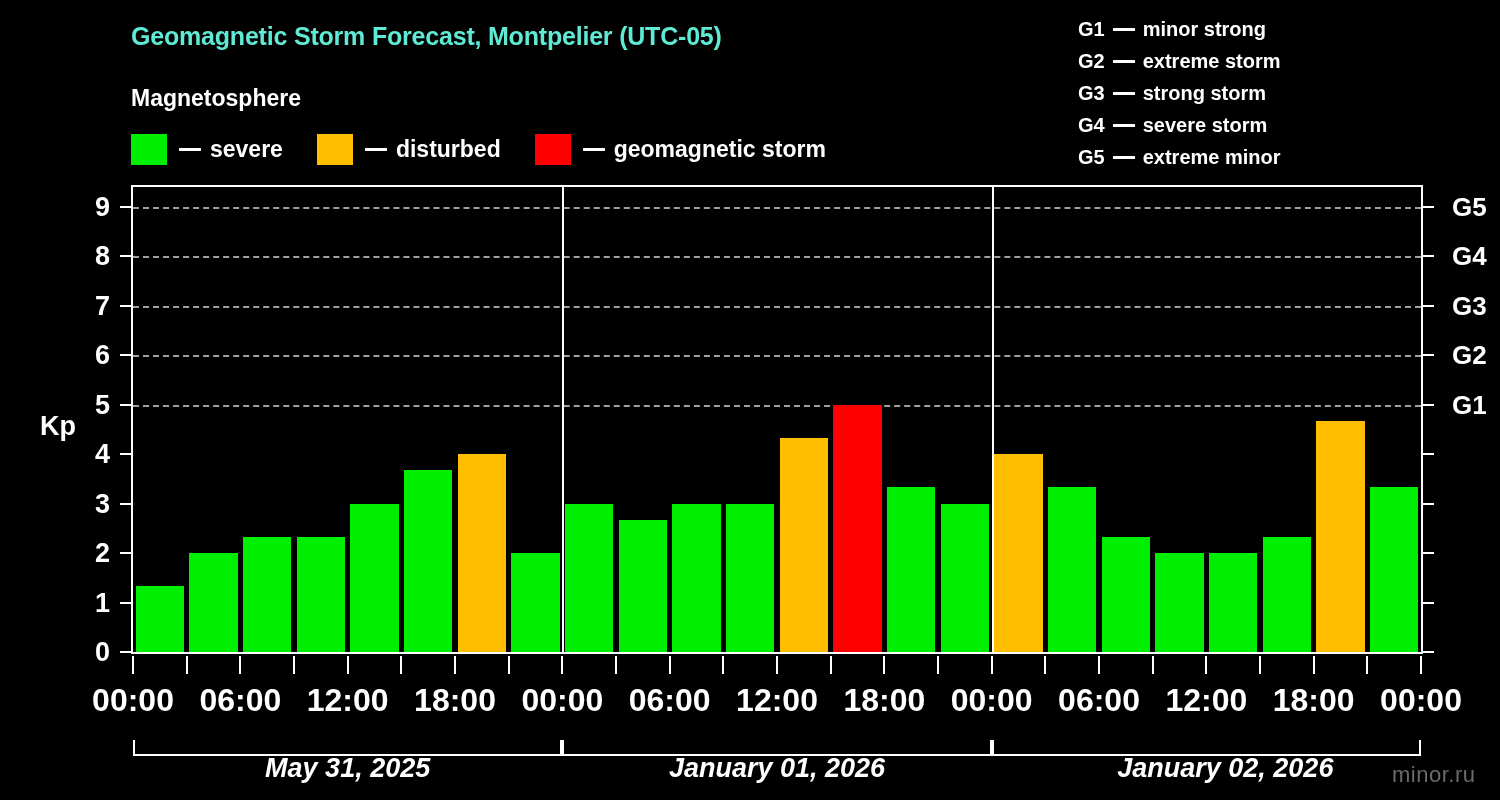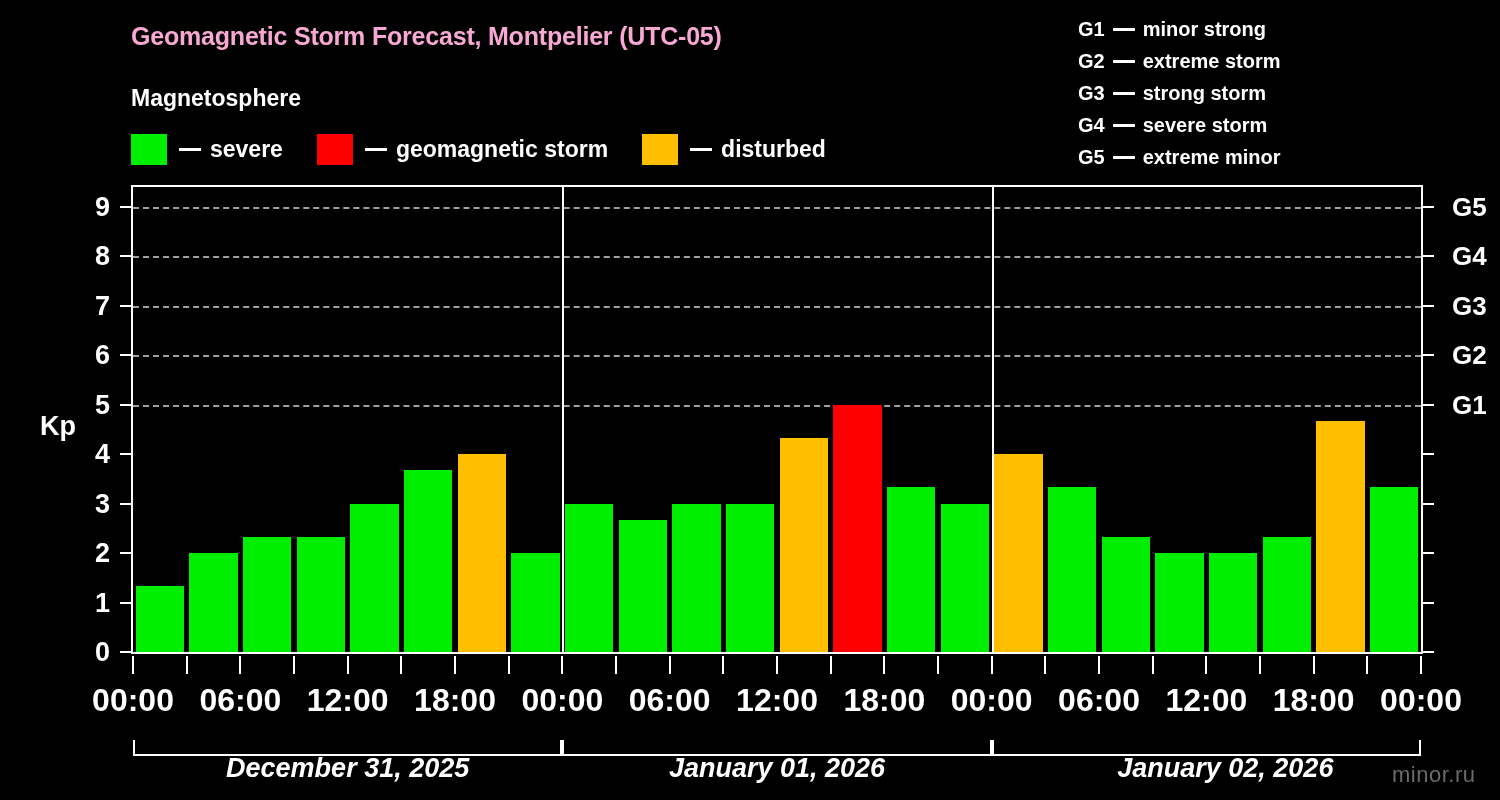--- a/index.html
+++ b/index.html
@@ -18,21 +18,21 @@
     background: #000000;
     color: #ffffff;
   }
 
   
   .title {
     position: absolute;
     left: 131px; top: 22px;
     font-size: 25px;
     font-weight: bold;
-    color: #f9a8d4;
+    color: #5eead4;
     letter-spacing: -0.2px;
     white-space: nowrap;
   }
   .subtitle {
     position: absolute;
     left: 131px; top: 85px;
     font-size: 23px;
     font-weight: bold;
     color: #ffffff;
     white-space: nowrap;
@@ -222,28 +222,28 @@
   <div class="title">Geomagnetic Storm Forecast, Montpelier (UTC-05)</div>
   <div class="subtitle">Magnetosphere</div>
 
   <div class="legend-row" id="legend-row">
       <div class="legend-item">
         <span class="legend-swatch" style="background: rgb(0, 238, 0);"></span>
         <span class="legend-dash"></span>
         <span class="legend-label">severe</span>
       </div>
       <div class="legend-item">
+        <span class="legend-swatch" style="background: rgb(255, 191, 0);"></span>
+        <span class="legend-dash"></span>
+        <span class="legend-label">disturbed</span>
+      </div>
+      <div class="legend-item">
         <span class="legend-swatch" style="background: rgb(255, 0, 0);"></span>
         <span class="legend-dash"></span>
         <span class="legend-label">geomagnetic storm</span>
-      </div>
-      <div class="legend-item">
-        <span class="legend-swatch" style="background: rgb(255, 191, 0);"></span>
-        <span class="legend-dash"></span>
-        <span class="legend-label">disturbed</span>
       </div>
     </div>
 
   <div class="gscale" id="gscale">
       <div class="gscale-row">
         <span class="gscale-code">G1</span>
         <span class="gscale-dash"></span>
         <span>minor strong</span>
       </div>
       <div class="gscale-row">
@@ -387,21 +387,21 @@
       <div class="xtick-label" style="left: 1206.33px;">12:00</div>
       <div class="xtick-mark" style="left: 1259px;"></div>
       <div class="xtick-mark" style="left: 1312.67px;"></div>
       <div class="xtick-label" style="left: 1313.67px;">18:00</div>
       <div class="xtick-mark" style="left: 1366.33px;"></div>
       <div class="xtick-mark" style="left: 1420px;"></div>
       <div class="xtick-label" style="left: 1421px;">00:00</div>
     </div>
   <div id="daybrackets">
       <div class="day-bracket" style="left: 133px; width: 429.333px;"></div>
-      <div class="day-caption" style="left: 347.667px;">December 31, 2025</div>
+      <div class="day-caption" style="left: 347.667px;">May 31, 2025</div>
       <div class="day-bracket" style="left: 562.333px; width: 429.333px;"></div>
       <div class="day-caption" style="left: 777px;">January 01, 2026</div>
       <div class="day-bracket" style="left: 991.667px; width: 429.333px;"></div>
       <div class="day-caption" style="left: 1206.33px; margin-left: 19px;">January 02, 2026</div>
     </div>
 
   <div class="watermark">minor.ru</div>
 </div>
 
 </body></html>

